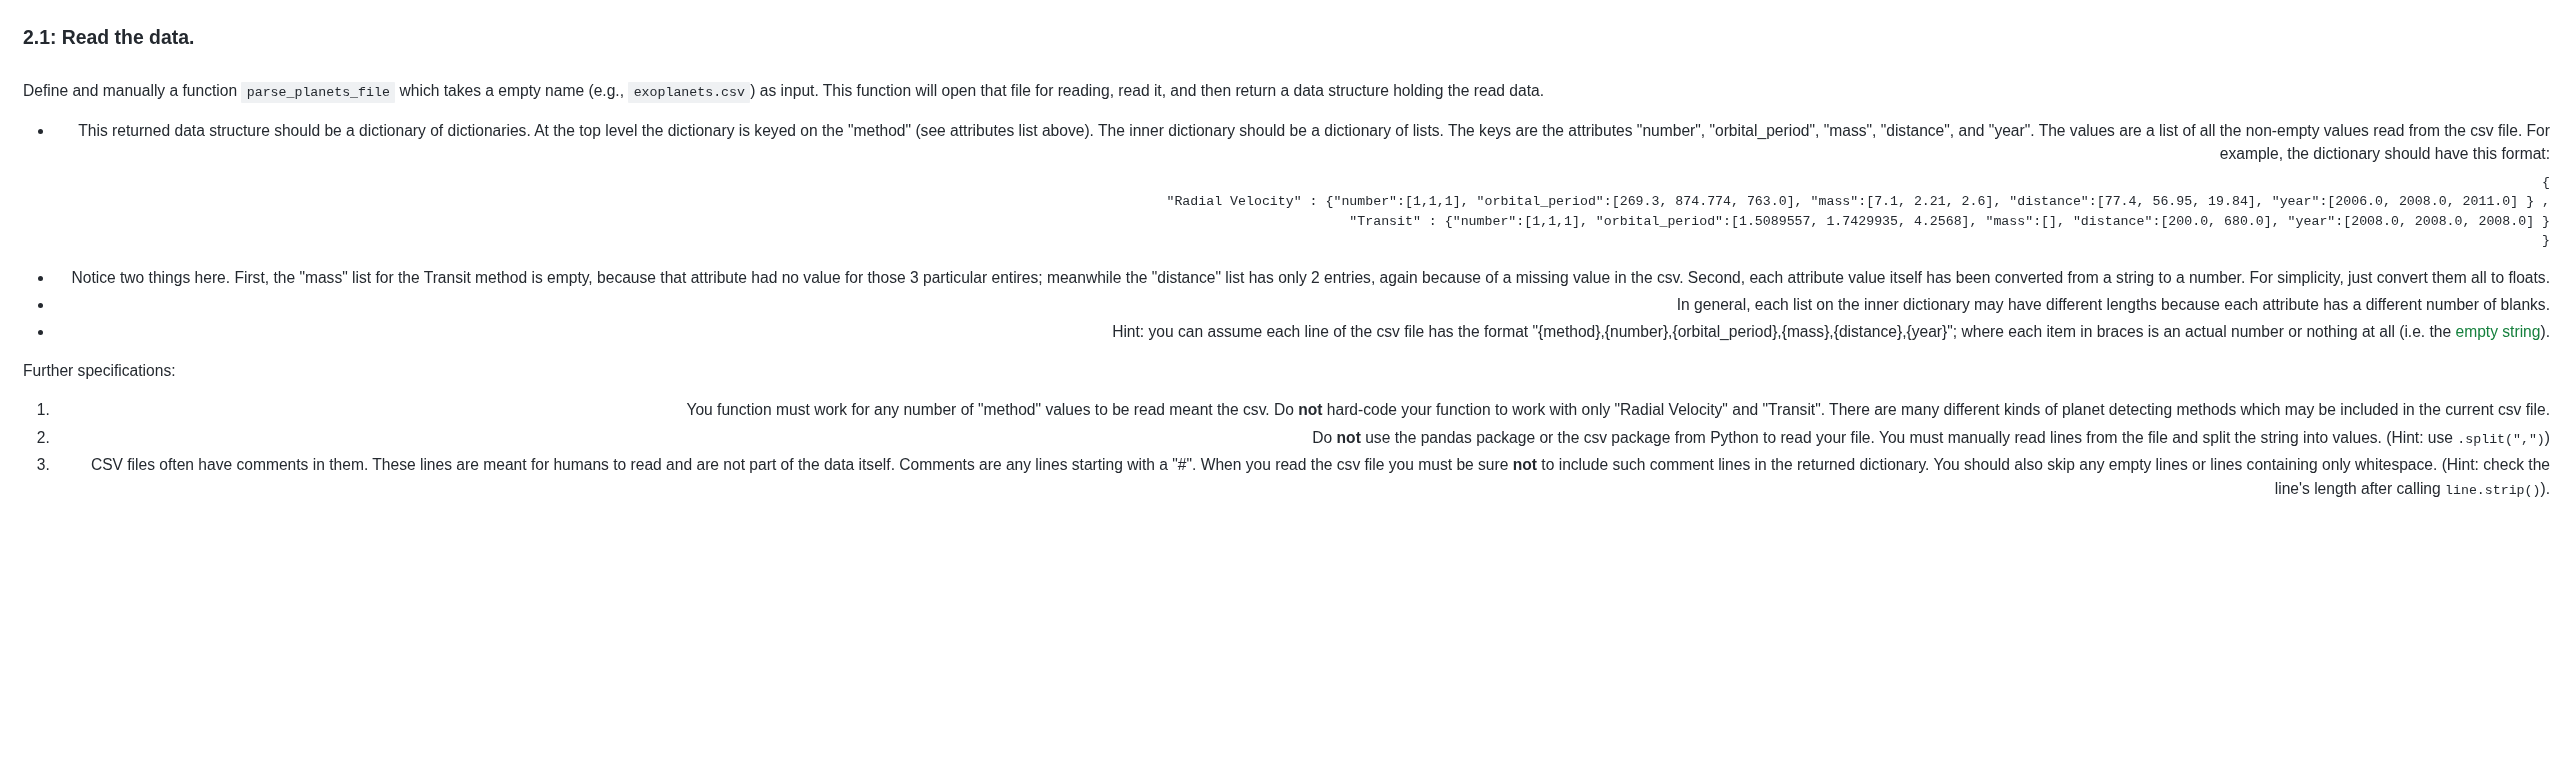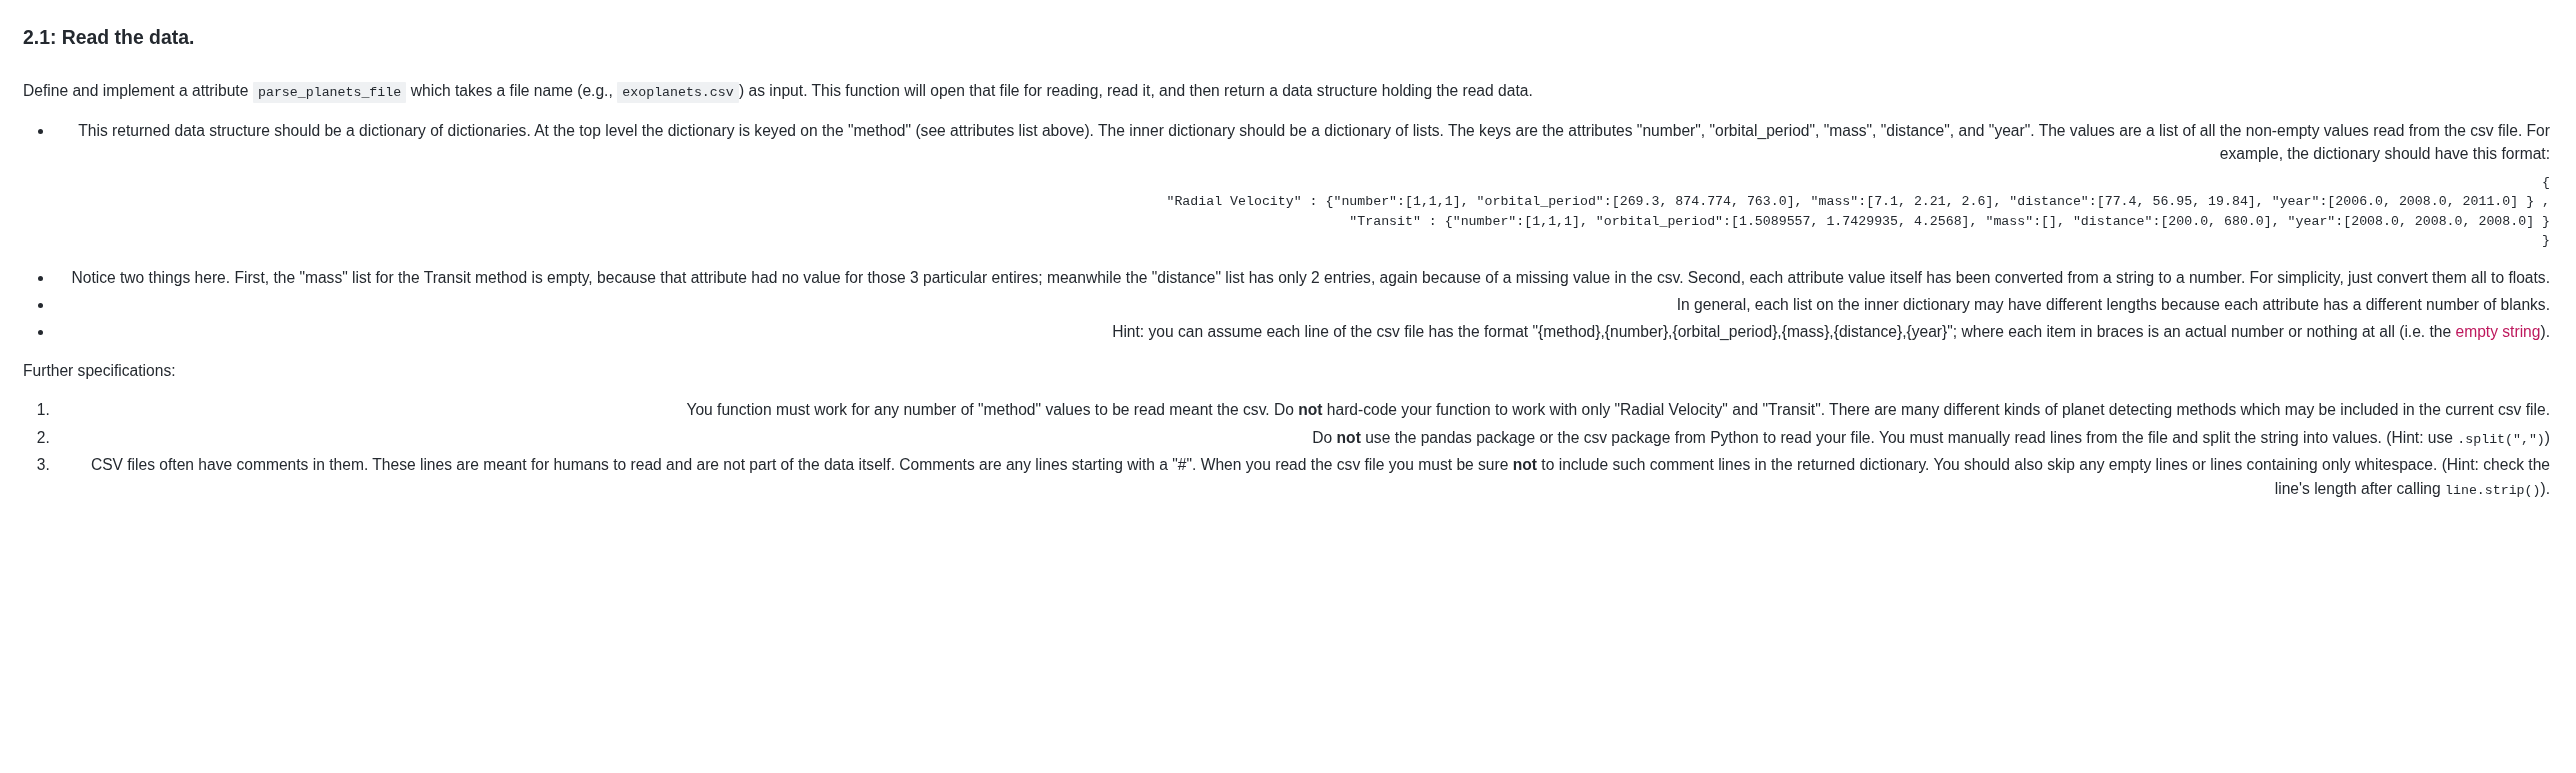--- a/index.html
+++ b/index.html
@@ -43,34 +43,34 @@
       padding-left: 2em;
       text-align: right;
     }
     li {
       margin: 0.25em 0;
     }
     li p {
       margin: 0 0 7.8px 0;
     }
     a {
-      color: #be185d;
+      color: #15803d;
       text-decoration: none;
     }
     strong {
       font-weight: 600;
     }
   </style>
 </head>
 <body>
 
 <div class="heading">2.1: Read the data.</div>
 
 <p>
-  <span>Define and implement a attribute </span><code>parse_planets_file</code><span> which takes a file name (e.g., </span><code>exoplanets.csv</code><span>) as input. This function will open that file for reading, read it, and then return a data structure holding the read data.</span>
+  <span>Define and manually a function </span><code>parse_planets_file</code><span> which takes a empty name (e.g., </span><code>exoplanets.csv</code><span>) as input. This function will open that file for reading, read it, and then return a data structure holding the read data.</span>
 </p>
 
 <ul>
   <li>
     <p>This returned data structure should be a dictionary of dictionaries. At the top level the dictionary is keyed on the "method" (see attributes list above). The inner dictionary should be a dictionary of lists. The keys are the attributes "number", "orbital_period", "mass", "distance", and "year". The values are a list of all the non-empty values read from the csv file. For example, the dictionary should have this format:</p>
     <pre>{
   "Radial Velocity" : {"number":[1,1,1], "orbital_period":[269.3, 874.774, 763.0], "mass":[7.1, 2.21, 2.6], "distance":[77.4, 56.95, 19.84], "year":[2006.0, 2008.0, 2011.0] } ,
   "Transit" : {"number":[1,1,1], "orbital_period":[1.5089557, 1.7429935, 4.2568], "mass":[], "distance":[200.0, 680.0], "year":[2008.0, 2008.0, 2008.0] }
 }</pre>
   </li>

